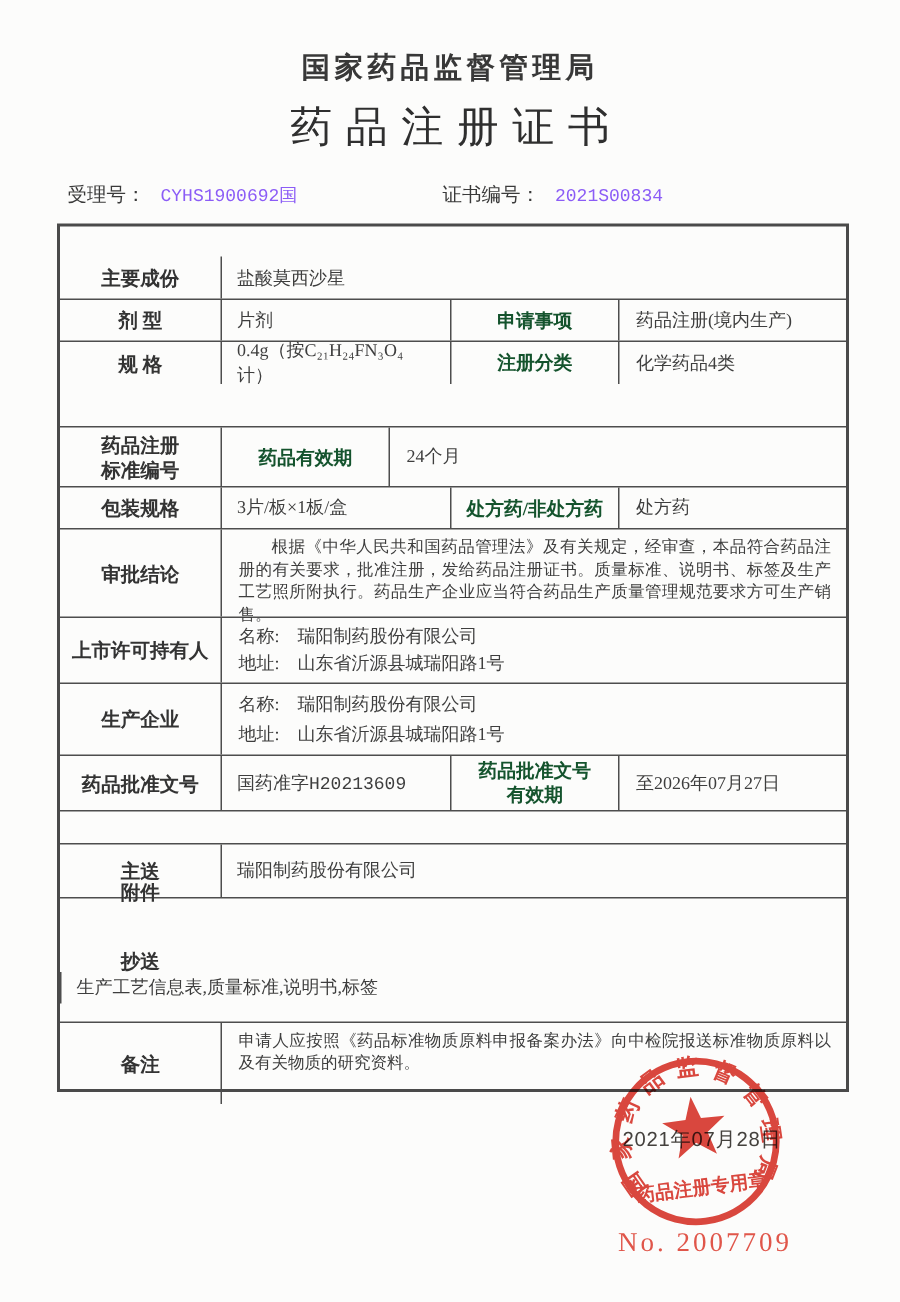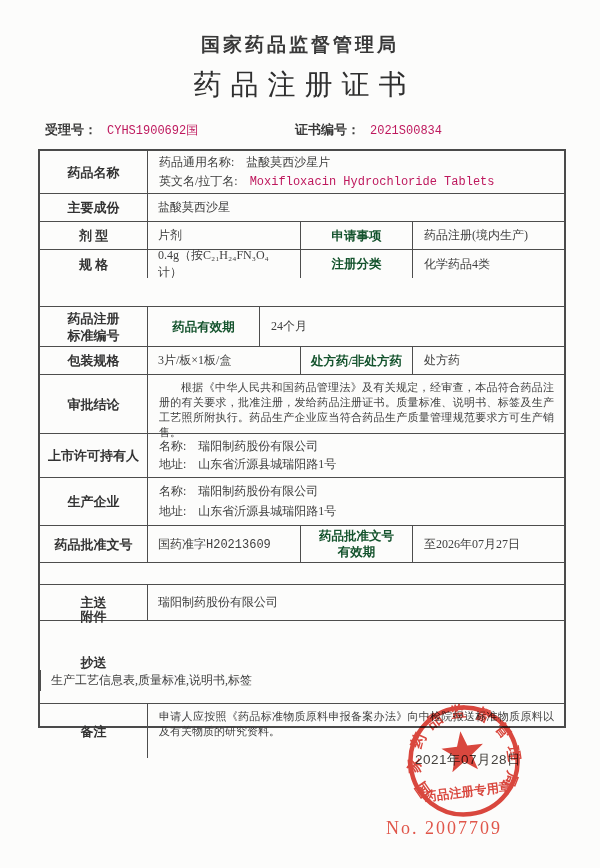--- a/index.html
+++ b/index.html
@@ -17,22 +17,22 @@
   }
   .doc-title {
     position:absolute; top:66px; left:0; width:100%;
     text-align:center; font-size:28px; font-weight:500;
     letter-spacing:9px; text-indent:9px; color:#2f2f2f;
   }
   .ref-line { position:absolute; top:121px; left:0; width:100%; font-size:13px; }
   .ref-item { position:absolute; display:flex; gap:10px; align-items:baseline; }
   .ref-accept { left:45px; }
   .ref-cert { left:295px; }
-  .ref-label { font-weight:bold; color:#3a3a3a; }
-  .mono { font-family:"Liberation Mono","DejaVu Sans Mono",monospace; font-size:12px; color:#be185d; }
+  .ref-label { font-weight:normal; color:#3a3a3a; }
+  .mono { font-family:"Liberation Mono","DejaVu Sans Mono",monospace; font-size:12px; color:#8b5cf6; }
 
   .cert-table {
     position:absolute; left:38px; top:149px; width:528px; height:579px;
     border:2px solid #4a4a4a;
   }
   .row { display:flex; width:100%; }
   .row + .row { border-top:1.5px solid #4d4d4d; }
   .c { border-left:1.5px solid #4d4d4d; height:100%; }
   .c:first-child { border-left:none; }
   .label-c {
@@ -56,35 +56,35 @@
     padding:2px 8px 2px 11px; font-size:12px; color:#3e3e3e;
   }
   .stack-line { display:flex; align-items:baseline; gap:12px; }
   .para-c {
     flex:1 1 auto; font-size:11px; line-height:15px; color:#3e3e3e;
     padding:5px 10px 3px 11px; text-align:justify;
   }
   .para-c.indent { text-indent:2em; }
   .cc-para { line-height:14.6px; padding-top:7px; }
 
-  .h-r1 { height:42px; } .h-r2 { height:28px; } .h-r3 { height:28px; }
+  .h-r1 { height:42px; } .h-r2 { height:28px;margin-top:20px; } .h-r3 { height:28px; }
   .h-r4 { height:29px; } .h-r5 { height:40px;margin-top:28px; } .h-r6 { height:28px; }
   .h-r7 { height:59px; } .h-r8 { height:44px; } .h-r9 { height:48px; }
   .h-r10 { height:37px; } .h-r11 { height:22px;flex-direction:column; } .h-r12 { height:36px; }
   .h-r13 { height:83px; } .h-r14 { height:55px; }
 
   .seal-date {
     position:absolute; left:415px; top:751px; z-index:3;
     font-size:13.5px; font-weight:500; color:#44413d; letter-spacing:0.5px;
     font-family:"Liberation Sans","DejaVu Sans",sans-serif;
   }
   .seal { position:absolute; left:404px; top:701px; width:120px; height:120px; z-index:4;
     mix-blend-mode:multiply; opacity:0.92; }
   .serial {
-    position:absolute; left:386px; top:818px; z-index:3;
+    position:absolute; left:412px; top:818px; z-index:3;
     font-size:18px; color:#e0564a; letter-spacing:2px; font-weight:500;
   }
 </style>
 </head>
 <body>
 
 <div class="page">
 
   <div class="authority">国家药品监督管理局</div>
   <div class="doc-title">药品注册证书</div>
@@ -95,33 +95,20 @@
       <span class="mono">CYHS1900692国</span>
     </div>
     <div class="ref-item ref-cert">
       <span class="ref-label">证书编号：</span>
       <span class="mono">2021S00834</span>
     </div>
   </div>
 
   <div class="cert-table">
 
-    <div class="row h-r1">
-      <div class="c label-c">药品名称</div>
-      <div class="c stack-c">
-        <div class="stack-line">
-          <span>药品通用名称:</span>
-          <span>盐酸莫西沙星片</span>
-        </div>
-        <div class="stack-line">
-          <span>英文名/拉丁名:</span>
-          <span class="mono">Moxifloxacin Hydrochloride Tablets</span>
-        </div>
-      </div>
-    </div>
 
     <div class="row h-r2">
       <div class="c label-c">主要成份</div>
       <div class="c val-c">盐酸莫西沙星</div>
     </div>
 
     <div class="row h-r3">
       <div class="c label-c">剂 型</div>
       <div class="c val-c q-val1">片剂</div>
       <div class="c q-lab2">申请事项</div>

